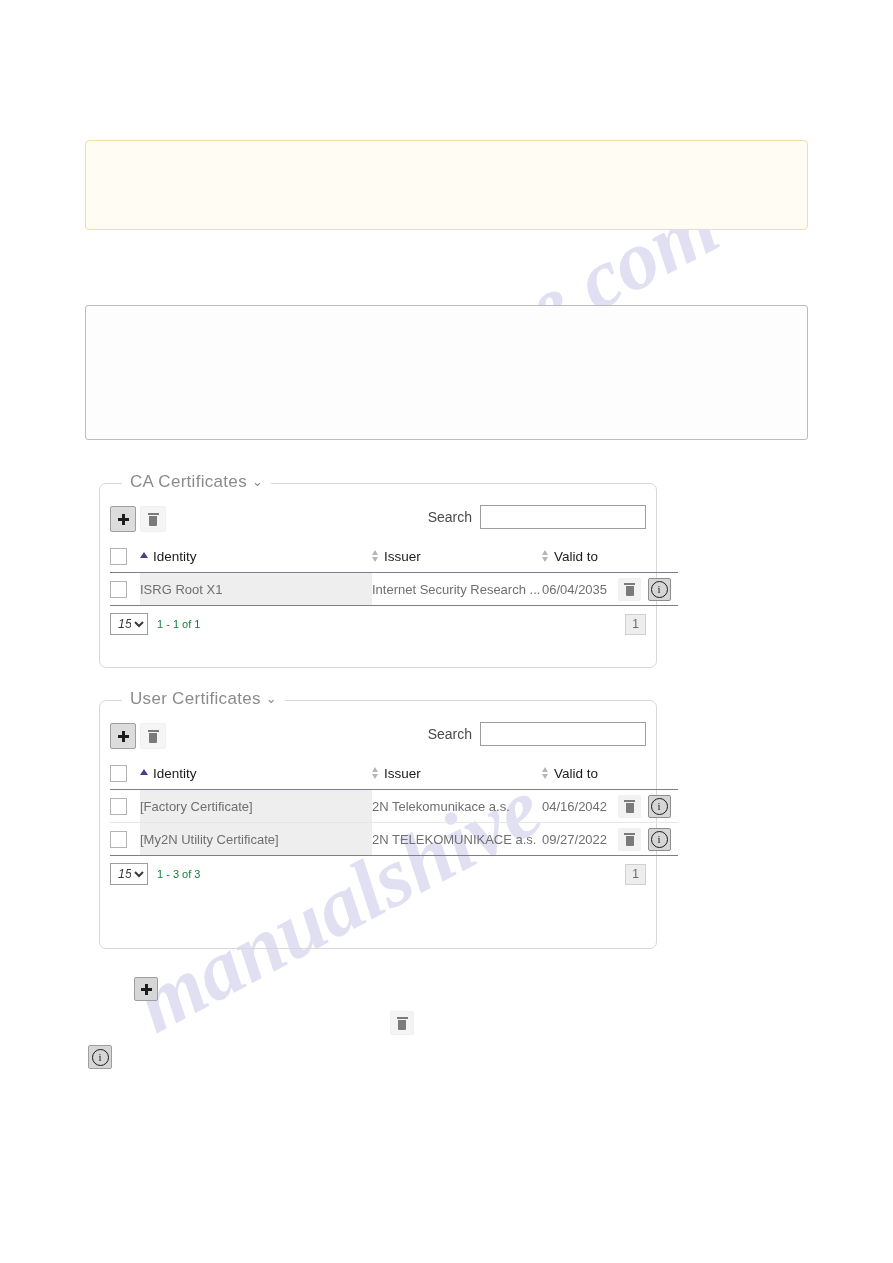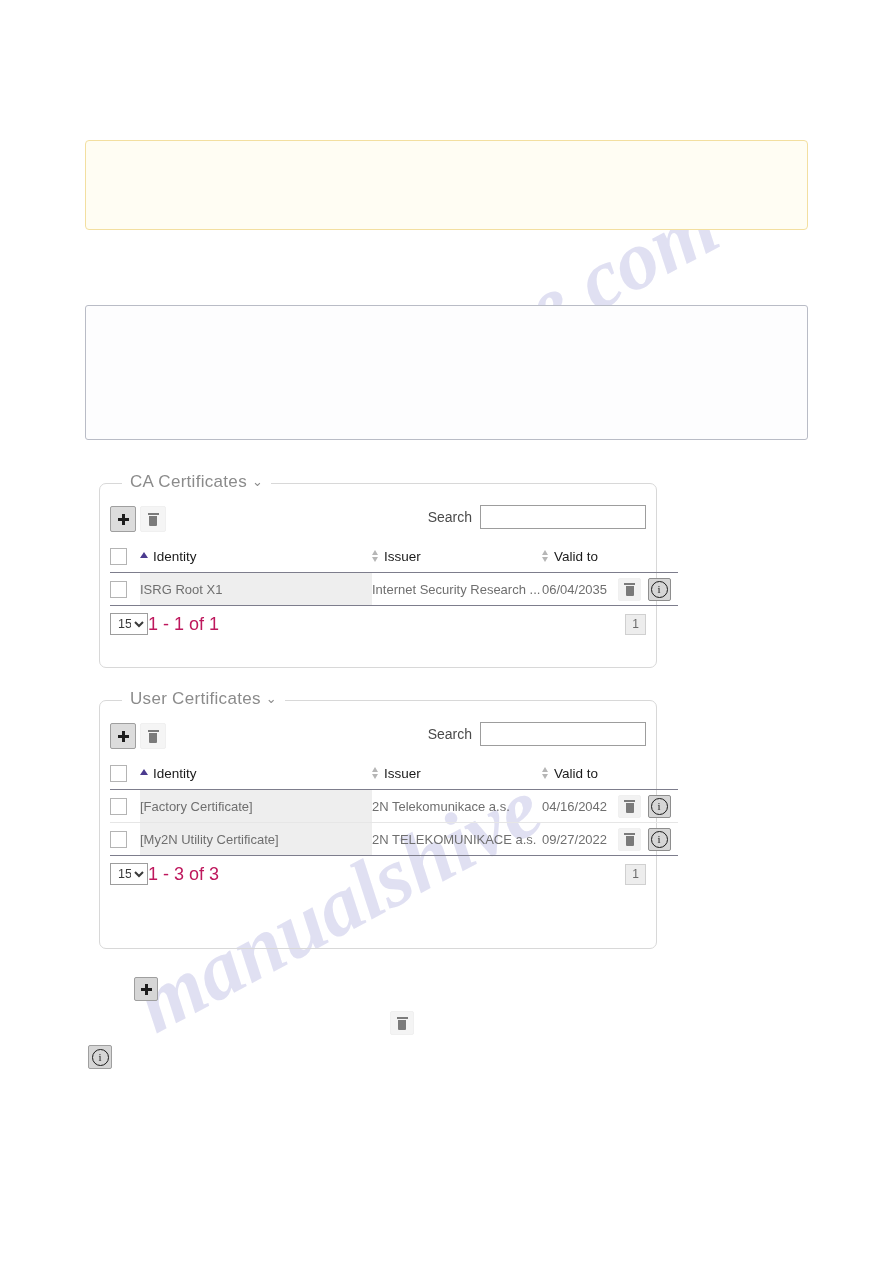--- a/index.html
+++ b/index.html
@@ -327,24 +327,26 @@
     width: 38px;
     height: 22px;
     box-sizing: border-box;
     border: 1px solid #9d9d9d;
     background: #ffffff;
     font-family: "Liberation Sans", sans-serif;
     font-size: 12.5px;
     color: #3a3a3a;
     padding-left: 3px;
     border-radius: 0;
+    font-style: italic;
   }
   .pager-range {
-    font-size: 18px;
-    color: #be185d;
+    margin-left: 9px;
+    font-size: 11px;
+    color: #15803d;
   }
   .pager-page {
     position: absolute;
     right: 0;
     width: 21px;
     height: 21px;
     box-sizing: border-box;
     background: #ededed;
     border: 1px solid #d0d0d0;
     color: #6a6a6a;

